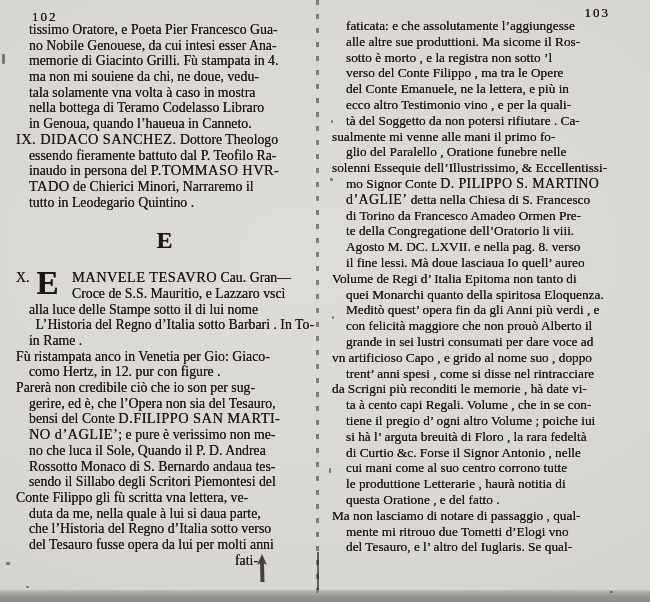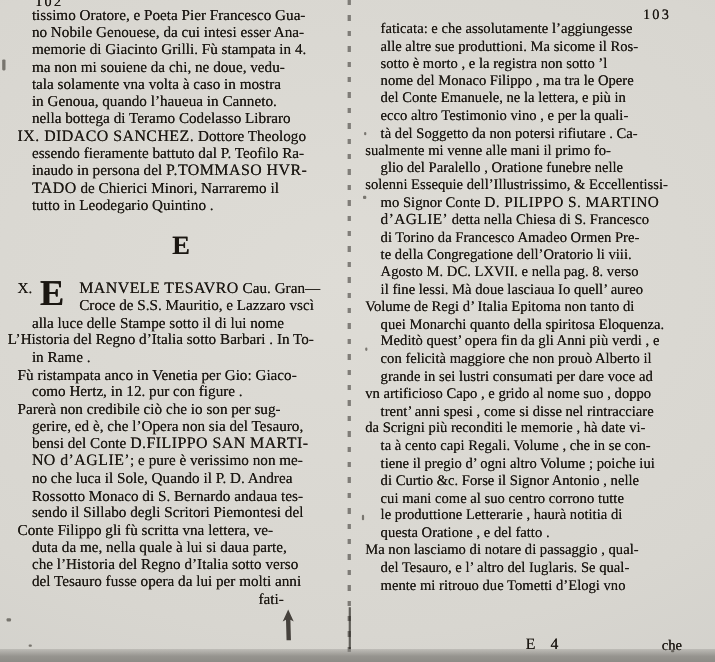--- a/index.html
+++ b/index.html
@@ -3,31 +3,31 @@
 <meta charset="utf-8">
 <style>
   html,body{margin:0;padding:0;}
   #canvas{
     position:relative;width:650px;height:602px;overflow:hidden;
     background:radial-gradient(120% 90% at 48% 42%, #dedcd6 0%, #d8d6d0 60%, #cdccc7 100%);
     font-family:"Liberation Serif","DejaVu Serif",serif;
     color:#1b1712;
   }
   .page{position:absolute;}
-  .page.left{left:16px;top:6px;width:298px;}
+  .page.left{left:16px;top:22px;width:298px;}
   .page.right{left:332px;top:18px;width:302px;}
   .pagenum{position:absolute;font-size:13px;letter-spacing:2px;text-shadow:0 0 .5px #1b1712;}
   .pagenum.l{top:-13px;left:16px;}
   .pagenum.r{top:-13px;right:24px;}
   .tl{height:15.7px;line-height:15.7px;white-space:nowrap;font-size:13.8px;
       text-shadow:0 0 .45px rgba(25,20,14,.85);}
   .page.right .tl{height:15.8px;line-height:15.8px;font-size:13.3px;}
   .ind{padding-left:13px;}
   .page.right .ind{padding-left:14px;}
-  .out{margin-left:-9px;}
+  .out{margin-left:-9px;text-align:right;}
   .it{}
   .cp{font-size:1.05em;letter-spacing:.4px;}
   .heading{height:60px;line-height:60px;text-align:center;font-size:24px;font-weight:bold;
            letter-spacing:1px;text-shadow:0 0 .6px #1b1712;}
   .dropwrap{float:left;width:56px;height:31px;}
   .xnum{font-size:13.8px;vertical-align:top;}
   .bigcap{font-size:33px;line-height:26px;font-weight:bold;margin-left:7px;display:inline-block;
           text-shadow:0 0 .6px #1b1712;}
   .catch{text-align:right;padding-right:56px;}
   .sigline{display:flex;margin-top:40px;}
@@ -47,22 +47,22 @@
 <div id="canvas">
 
   <div class="page left">
     <div class="pagenum l">102</div>
     <div class="col">
         <div class="tl ind"><span>tissimo Oratore, e Poeta Pier Francesco Gua-</span></div>
         <div class="tl ind"><span>no Nobile Genouese, da cui intesi esser Ana-</span></div>
         <div class="tl ind"><span>memorie di </span><span class="it">Giacinto Grilli</span><span>. Fù stampata in 4.</span></div>
         <div class="tl ind"><span>ma non mi souiene da chi, ne doue, vedu-</span></div>
         <div class="tl ind"><span>tala solamente vna volta à caso in mostra</span></div>
+        <div class="tl ind"><span>nella bottega di Teramo Codelasso Libraro</span></div>
         <div class="tl ind"><span>in Genoua, quando l’haueua in Canneto.</span></div>
-        <div class="tl ind"><span>nella bottega di Teramo Codelasso Libraro</span></div>
         <div class="tl"><span class="cp">IX. DIDACO SANCHEZ.</span><span> Dottore Theologo</span></div>
         <div class="tl ind"><span>essendo fieramente battuto dal P. Teofilo Ra-</span></div>
         <div class="tl ind"><span>inaudo in persona del </span><span class="cp">P.TOMMASO HVR-</span></div>
         <div class="tl ind"><span class="cp">TADO</span><span> de Chierici Minori, Narraremo il</span></div>
         <div class="tl ind"><span>tutto in </span><span class="it">Leodegario Quintino</span><span> .</span></div>
         <div class="heading">E</div>
         <div class="tl"><span class="dropwrap"><span class="xnum">X.</span><span class="bigcap">E</span></span><span class="cp">MANVELE TESAVRO</span><span> Cau. Gran—</span></div>
         <div class="tl"><span>Croce de S.S. Mauritio, e Lazzaro vscì</span></div>
         <div class="tl ind"><span>alla luce delle Stampe sotto il di lui nome</span></div>
         <div class="tl out"><span>L’</span><span class="it">Historia del Regno d’Italia sotto Barbari</span><span> . In To-</span></div>
@@ -86,21 +86,21 @@
 
   <div class="gutter"></div>
   <div class="gutter-dash"></div>
 
   <div class="page right">
     <div class="pagenum r">103</div>
     <div class="col">
         <div class="tl ind"><span>faticata: e che assolutamente l’aggiungesse</span></div>
         <div class="tl ind"><span>alle altre sue produttioni.  Ma sicome il </span><span class="it">Ros-</span></div>
         <div class="tl ind"><span class="it">sotto</span><span> è morto , e la registra non sotto ’l</span></div>
-        <div class="tl ind"><span>nome del Monaco Filippo , ma tra le Opere</span></div>
+        <div class="tl ind"><span>verso del Conte Filippo , ma tra le Opere</span></div>
         <div class="tl ind"><span>del Conte </span><span class="it">Emanuele</span><span>, ne la lettera, e più in</span></div>
         <div class="tl ind"><span>ecco altro Testimonio vino , e per la quali-</span></div>
         <div class="tl ind"><span>tà del Soggetto da non potersi rifiutare . Ca-</span></div>
         <div class="tl"><span>sualmente mi venne alle mani il primo fo-</span></div>
         <div class="tl ind"><span>glio del </span><span class="it">Paralello</span><span> ,  Oratione funebre nelle</span></div>
         <div class="tl"><span class="it">solenni Essequie dell’Illustrissimo, &amp; Eccellentissi-</span></div>
         <div class="tl ind"><span class="it">mo Signor Conte </span><span class="cp">D. PILIPPO S. MARTINO</span></div>
         <div class="tl ind"><span class="cp">d’AGLIE’</span><span> detta nella Chiesa di S. Francesco</span></div>
         <div class="tl ind"><span>di Torino da Francesco Amadeo Ormen Pre-</span></div>
         <div class="tl ind"><span>te della Congregatione dell’Oratorio li viii.</span></div>
@@ -109,27 +109,28 @@
         <div class="tl"><span class="it">Volume de Regi d’ Italia Epitoma non tanto di</span></div>
         <div class="tl ind"><span class="it">quei Monarchi quanto della spiritosa Eloquenza.</span></div>
         <div class="tl ind"><span class="it">Meditò quest’ opera fin da gli Anni più verdi , e</span></div>
         <div class="tl ind"><span class="it">con felicità maggiore che non prouò Alberto il</span></div>
         <div class="tl ind"><span class="it">grande in sei lustri consumati per dare voce ad</span></div>
         <div class="tl"><span class="it">vn artificioso Capo , e grido al nome suo , doppo</span></div>
         <div class="tl ind"><span class="it">trent’ anni spesi , come si disse nel rintracciare</span></div>
         <div class="tl"><span class="it">da Scrigni più reconditi le memorie , hà date vi-</span></div>
         <div class="tl ind"><span class="it">ta à cento capi Regali. Volume , che in se con-</span></div>
         <div class="tl ind"><span class="it">tiene il pregio d’ ogni altro Volume ; poiche iui</span></div>
+        <div class="tl ind"><span class="it">si hà l’ arguta breuità di Floro , la rara fedeltà</span></div>
         <div class="tl ind"><span class="it">di Curtio &amp;c.</span><span> Forse il Signor </span><span class="it">Antonio</span><span> , nelle</span></div>
         <div class="tl ind"><span>cui mani come al suo centro corrono tutte</span></div>
         <div class="tl ind"><span>le produttione Letterarie ,  haurà notitia di</span></div>
         <div class="tl ind"><span>questa Oratione , e del fatto .</span></div>
         <div class="tl"><span>Ma non lasciamo di notare di passaggio , qual-</span></div>
+        <div class="tl ind"><span>mente mi ritrouo due Tometti d’Elogi vno</span></div>
         <div class="tl ind"><span>del </span><span class="it">Tesauro</span><span>, e l’ altro del </span><span class="it">Iuglaris</span><span>.  Se qual-</span></div>
-        <div class="tl ind"><span>mente mi ritrouo due Tometti d’Elogi vno</span></div>
         <div class="tl sigline">
           <span class="sig-e">E 4</span>
           <span class="sig-catch">che</span>
         </div>
       </div>
   </div>
 
   <div class="ink-arrow">
     <svg width="14" height="32" viewBox="0 0 14 32">
       <path d="M7 1 L12 12 L9 10.5 L9.5 29 L5.5 29 L5 10.5 L2 12 Z" fill="rgba(32,28,23,.8)"></path>

